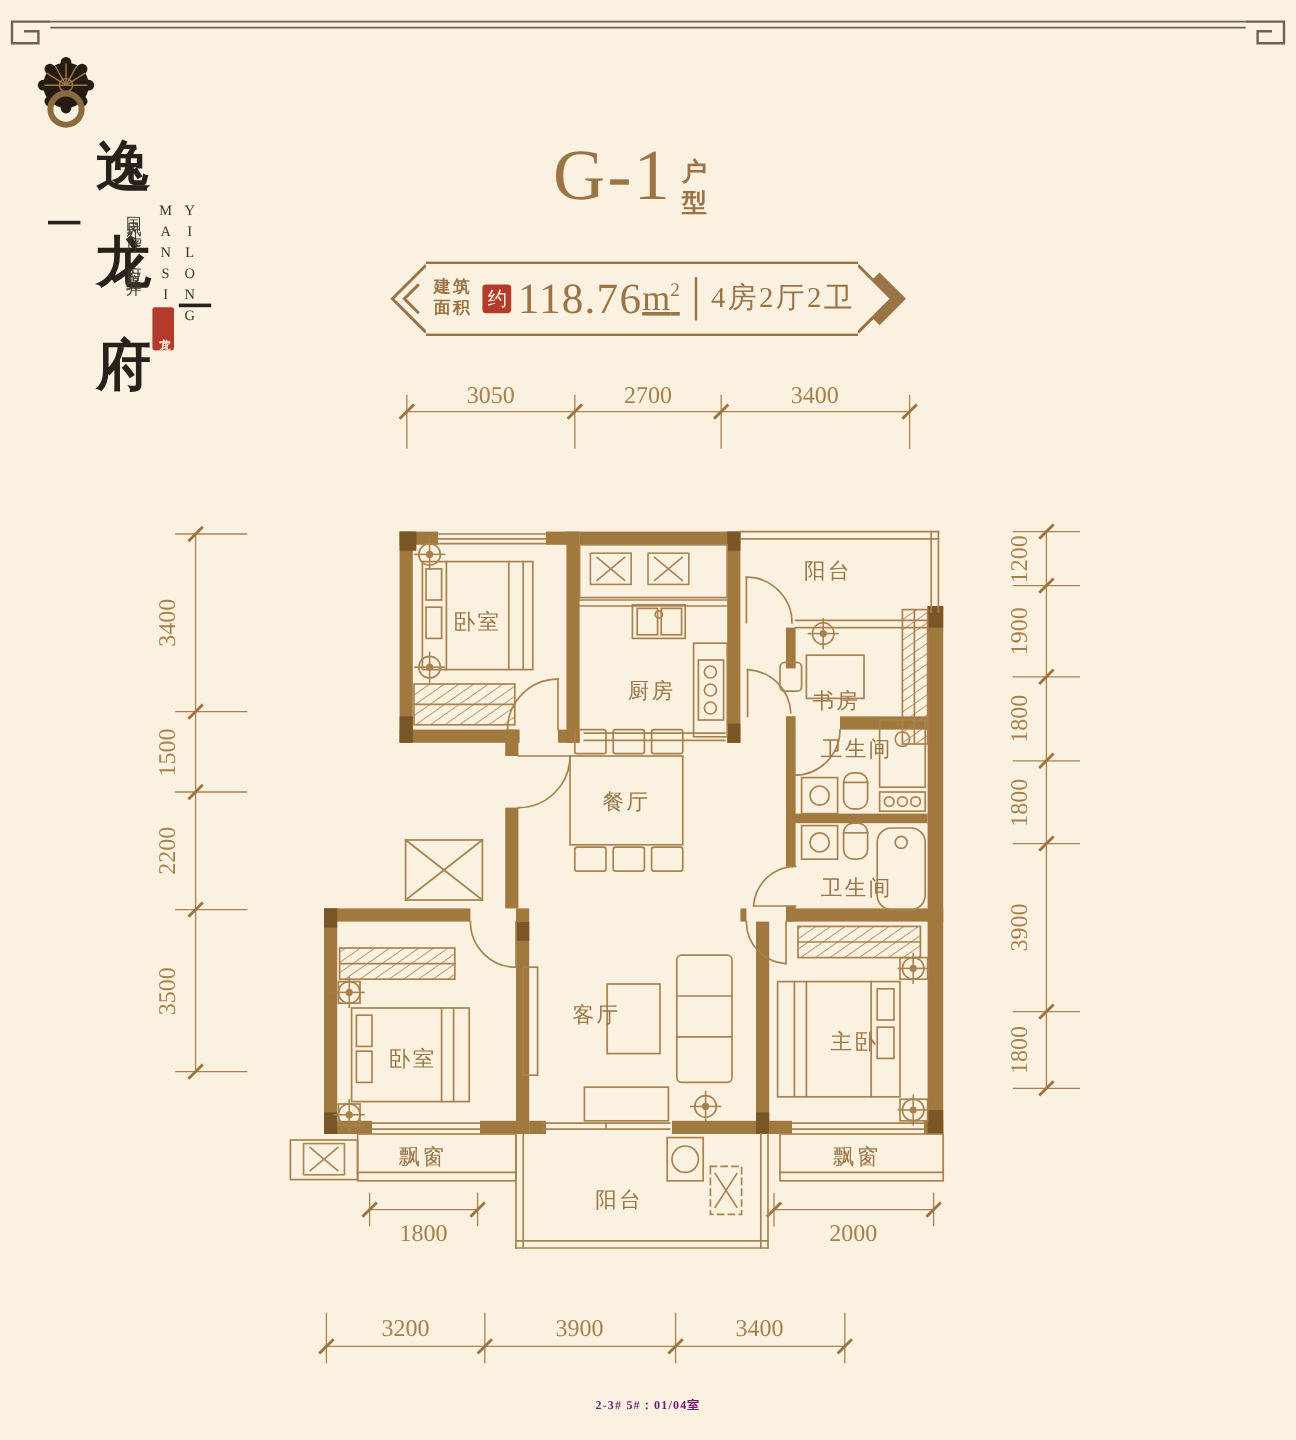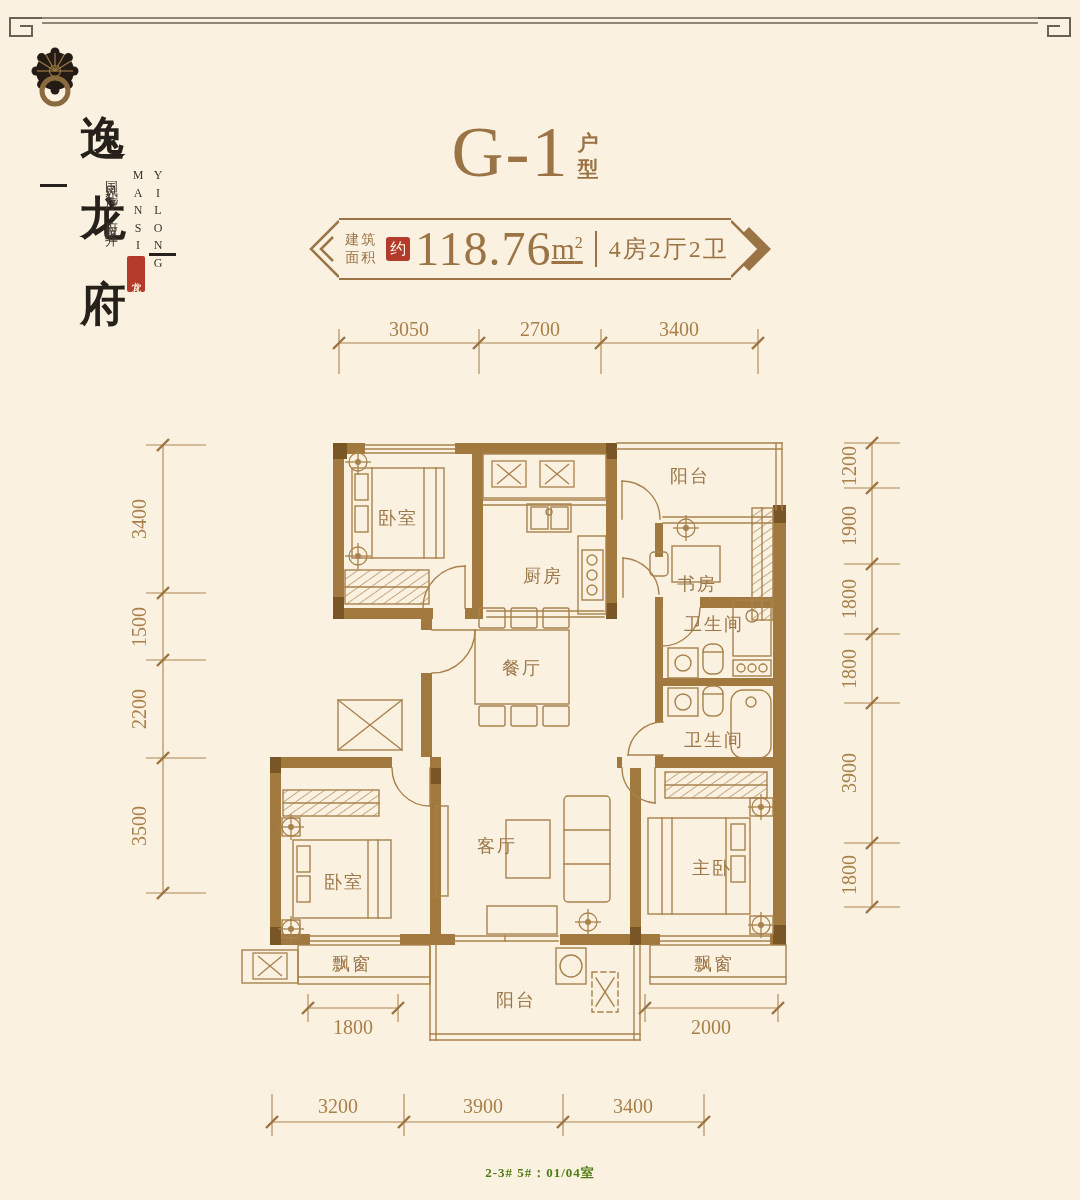--- a/index.html
+++ b/index.html
@@ -19,50 +19,50 @@
            text-orientation:upright;font-size:13px;letter-spacing:5px;color:#3f3931;}
   .eng{position:absolute;top:168px;writing-mode:vertical-rl;text-orientation:upright;
        font-size:12px;letter-spacing:3.5px;color:#3a342c;font-family:"Liberation Serif",serif;}
   .eng-a{left:150px;} .eng-b{left:130px;}
   .brand-seal{position:absolute;left:127px;top:256px;width:18px;height:36px;background:#b43b2b;
        border-radius:2px;color:#fdf4e4;writing-mode:vertical-rl;text-orientation:upright;
        font-size:10px;display:flex;align-items:center;justify-content:center;}
   
   .title-row{position:absolute;top:116px;left:0;right:0;display:flex;justify-content:center;
              align-items:flex-start;color:#9b7446;margin-left:-30px;}
-  .g1{font-size:72px;line-height:1;letter-spacing:2px;}
+  .g1{font-size:60px;line-height:1;letter-spacing:2px;}
   .htype{margin-left:8px;padding-top:14px;}
   .htype i{display:block;font-style:normal;font-size:21px;line-height:1.25;font-weight:bold;}
   
   .banner{position:absolute;top:218px;left:0;right:0;display:flex;justify-content:center;
           align-items:center;color:#9b7446;margin-left:-6px;}
   .bbody{display:flex;align-items:center;border-top:2.5px solid #9b7446;
          border-bottom:2.5px solid #9b7446;height:58px;padding:0 2px;}
-  .bprefix{font-size:14px;font-weight:normal;line-height:1.3;letter-spacing:2px;margin:0 4px;text-align:center;}
+  .bprefix{font-size:14px;font-weight:bold;line-height:1.3;letter-spacing:2px;margin:0 4px;text-align:center;}
   .bprefix span{display:block;}
   .bseal{width:24px;height:24px;background:#b43b2b;color:#fdf4e4;font-size:16px;display:flex;
          align-items:center;justify-content:center;border-radius:3px;margin:0 5px;}
-  .barea{font-size:48px;letter-spacing:1px;line-height:1;}
+  .barea{font-size:36px;letter-spacing:1px;line-height:1;}
   .bunit{font-size:30px;line-height:1;text-decoration:underline;}
   .bunit sup{font-size:16px;}
   .bdivider{width:2px;height:36px;background:#9b7446;margin:0 12px;}
   .bspec{font-size:24px;letter-spacing:2px;line-height:1;}
   
   .plan{position:absolute;left:0;top:300px;}
   .w{fill:#a1793f;}
   .wd{fill:#7a5526;}
   .t{stroke:#a8824e;stroke-width:1.4;fill:none;stroke-linecap:square;}
   .hpr{fill:url(#hatch);stroke:#a8824e;stroke-width:1.4;}
   .dl{stroke:#ab8350;stroke-width:1.1;fill:none;}
   .tk{stroke:#9c7440;stroke-width:2.4;}
   .dt{fill:#a8804a;font-size:20px;text-anchor:middle;font-family:"Liberation Serif",serif;}
   .rl{fill:#9b7648;font-size:18px;text-anchor:middle;letter-spacing:2px;font-family:"Liberation Serif",serif;}
   .dash{stroke-dasharray:5 4;}
-  .footer{position:absolute;top:1164px;left:0;right:0;text-align:center;font-size:13px;
-          font-weight:bold;letter-spacing:1px;color:#4d7c0f;}
+  .footer{position:absolute;top:1164px;left:0;right:0;text-align:center;font-size:10px;
+          font-weight:bold;letter-spacing:1px;color:#701a75;}
 </style>
 </head>
 <body>
 
 <div class="page">
 
   <svg class="top-border" width="1080" height="34" viewBox="0 0 1080 34">
     <g stroke="#6b6156" fill="none">
       <line x1="42" y1="8" x2="1038" y2="8" stroke-width="1.6"></line>
       <line x1="42" y1="13" x2="1038" y2="13" stroke-width="1.6"></line>

